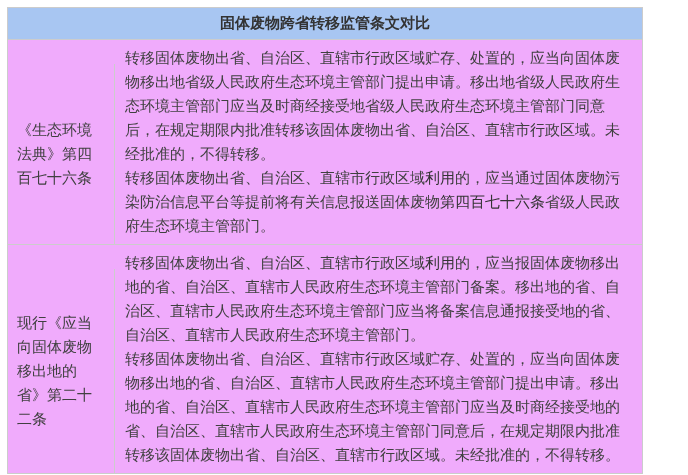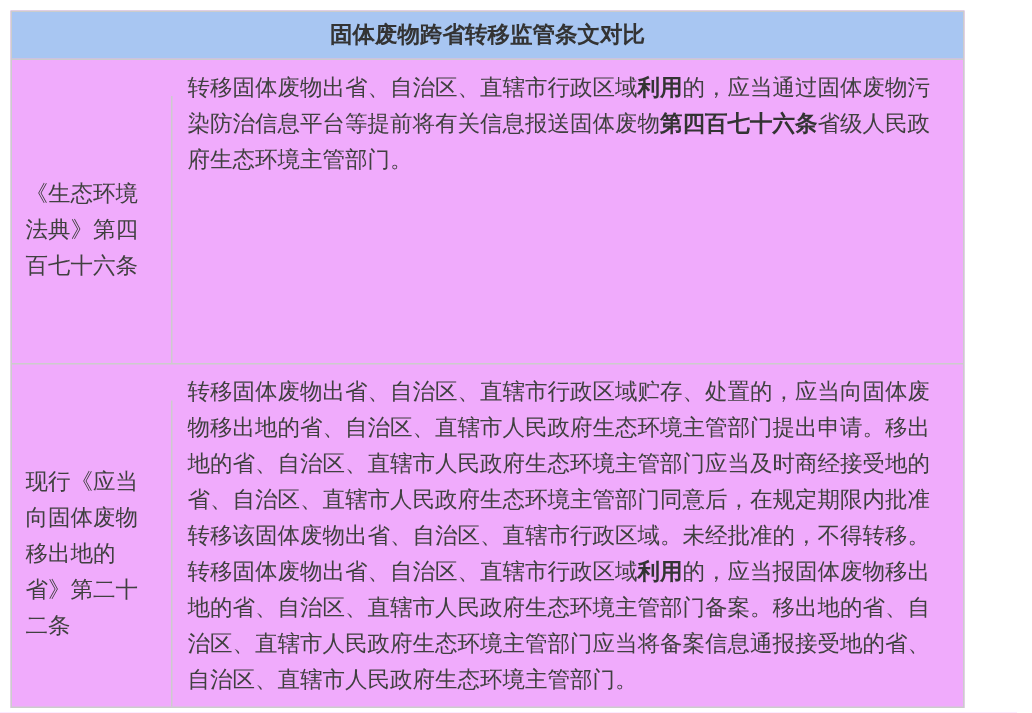--- a/index.html
+++ b/index.html
@@ -50,39 +50,40 @@
     display: flex;
     align-items: center;
     padding: 6px 9px;
     margin-top: 24px;
   }
   .cell-content {
     flex: 1;
     padding: 6px 10px 6px 10px;
   }
   .cell-content p { margin: 0; }
-  .b { font-weight: bold; color: #333333; }
+  .b { font-weight: normal; color: #333333; }
 </style>
 </head>
 <body>
 
 <div class="tbl">
   <div class="tbl-header">固体废物跨省转移监管条文对比</div>
 
   <div class="tbl-row row-1">
     <div class="cell cell-law">
       <span>《生态环境法典》第四百七十六条</span>
     </div>
     <div class="cell cell-content">
+        <p><span>转移固体废物出省、自治区、直辖市行政区域贮存、处置的，应当向固体废物移出地省级人民政府生态环境主管部门提出申请。移出地省级人民政府生态环境主管部门应当及时商经接受地省级人民政府生态环境主管部门同意后，在规定期限内批准转移该固体废物出省、自治区、直辖市行政区域。未经批准的，不得转移。</span></p>
         <p><span>转移固体废物出省、自治区、直辖市行政区域</span><span class="b">利用</span><span>的，应当通过固体废物污染防治信息平台等提前将有关信息报送固体废物</span><span class="b">第四百七十六条</span><span>省级人民政府生态环境主管部门。</span></p>
       </div>
   </div>
 
   <div class="tbl-row row-2">
     <div class="cell cell-law">
       <span>现行《应当向固体废物移出地的省》第二十二条</span>
     </div>
     <div class="cell cell-content">
+        <p><span>转移固体废物出省、自治区、直辖市行政区域</span><span class="b">利用</span><span>的，应当报固体废物移出地的省、自治区、直辖市人民政府生态环境主管部门备案。移出地的省、自治区、直辖市人民政府生态环境主管部门应当将备案信息通报接受地的省、自治区、直辖市人民政府生态环境主管部门。</span></p>
         <p><span>转移固体废物出省、自治区、直辖市行政区域贮存、处置的，应当向固体废物移出地的省、自治区、直辖市人民政府生态环境主管部门提出申请。移出地的省、自治区、直辖市人民政府生态环境主管部门应当及时商经接受地的省、自治区、直辖市人民政府生态环境主管部门同意后，在规定期限内批准转移该固体废物出省、自治区、直辖市行政区域。未经批准的，不得转移。</span></p>
-        <p><span>转移固体废物出省、自治区、直辖市行政区域</span><span class="b">利用</span><span>的，应当报固体废物移出地的省、自治区、直辖市人民政府生态环境主管部门备案。移出地的省、自治区、直辖市人民政府生态环境主管部门应当将备案信息通报接受地的省、自治区、直辖市人民政府生态环境主管部门。</span></p>
       </div>
   </div>
 </div>
 
 </body></html>

